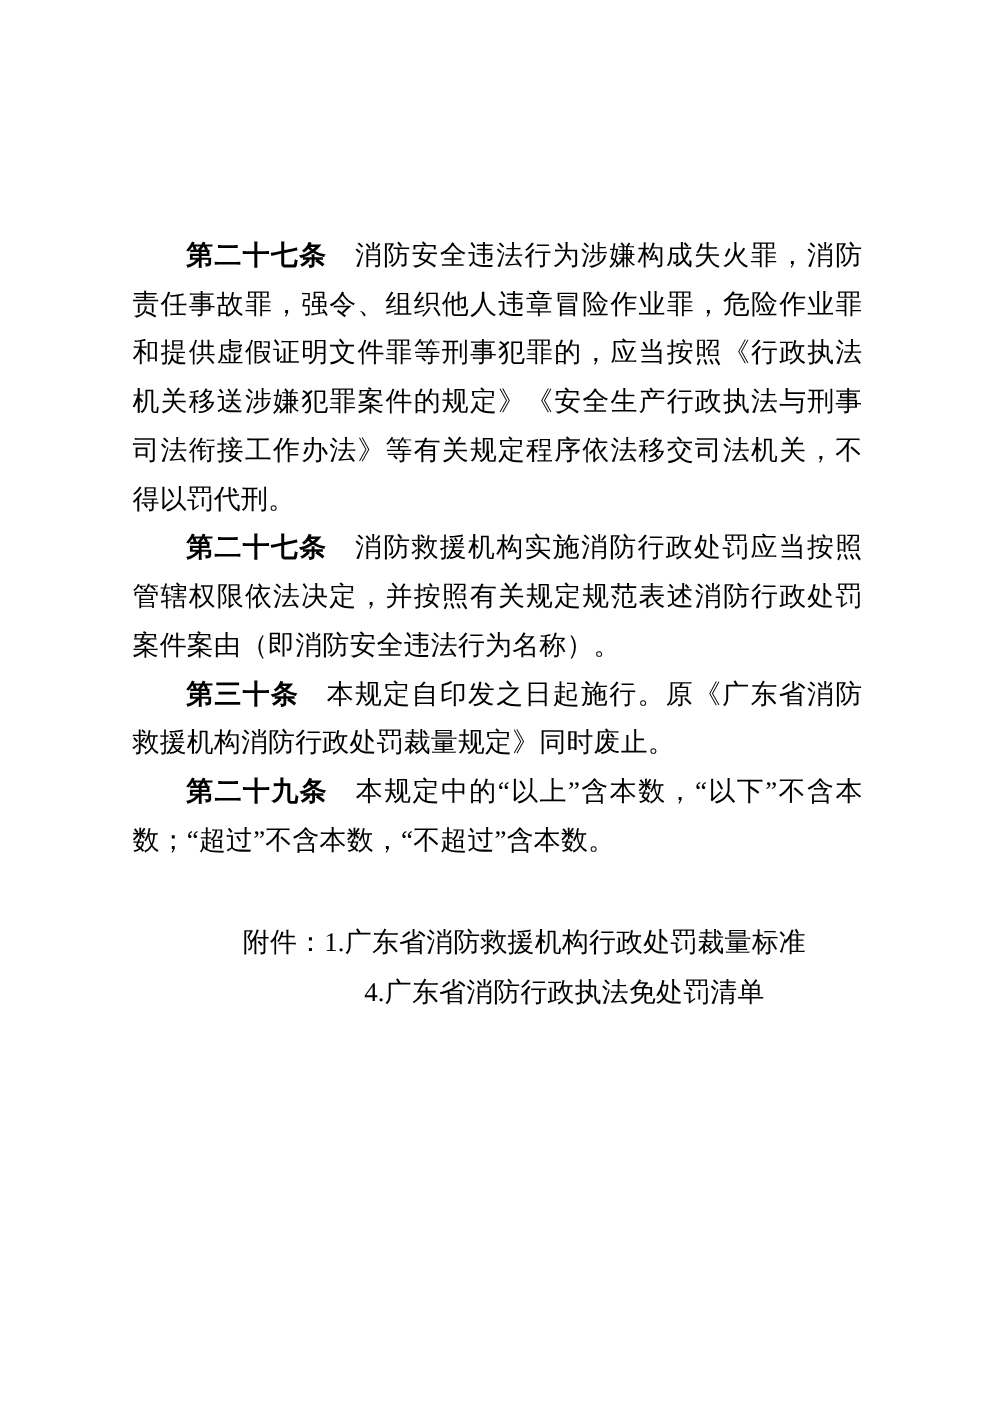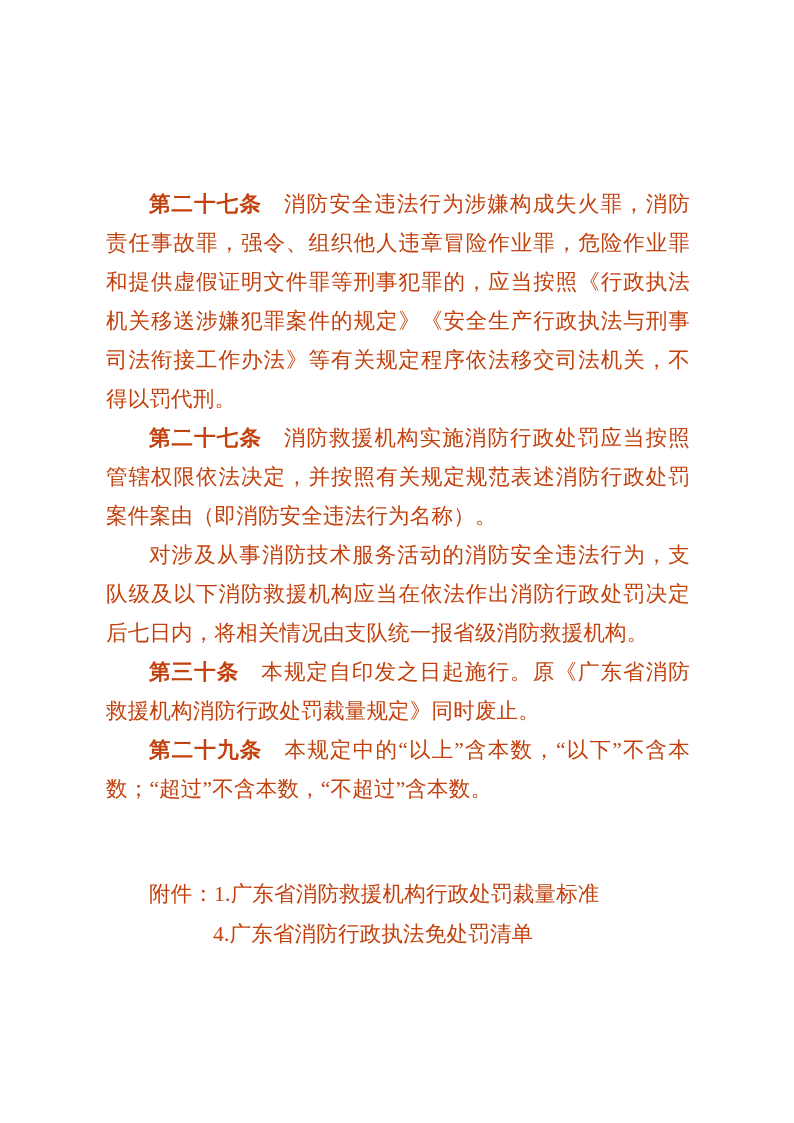--- a/index.html
+++ b/index.html
@@ -8,42 +8,43 @@
     background: #ffffff;
   }
   .page {
     position: relative;
     width: 794px;
     height: 1123px;
     margin: 0 auto;
     background: #ffffff;
     box-sizing: border-box;
     padding: 185px 104px 0 106px;
-    color: #c2410c;
+    color: #000000;
     font-family: "Liberation Serif", "DejaVu Serif", serif;
     overflow: hidden;
   }
   .para {
     margin: 0;
     font-size: 21.5px;
     line-height: 39px;
     text-align: justify;
     text-indent: 43px;
     letter-spacing: 0.2px;
   }
   .art-label {
     font-weight: bold;
     font-family: "Liberation Sans", "DejaVu Sans", sans-serif;
   }
   .label-gap {
     display: inline-block;
     width: 21px;
   }
   .attachments {
-    margin-top: 65px;
+    margin-top: 42px;
+    text-align: center;
   }
   .att-row {
     margin: 0;
     font-size: 21.5px;
     line-height: 40px;
     letter-spacing: 0.2px;
   }
   .att-row.first {
     padding-left: 43px;
   }
@@ -56,21 +57,20 @@
 </style>
 </head>
 <body>
 
 <div class="page">
 
   <p class="para"><span class="art-label">第二十七条</span><span class="label-gap"></span><span>消防安全违法行为涉嫌构成失火罪，消防责任事故罪，强令、组织他人违章冒险作业罪，危险作业罪和提供虚假证明文件罪等刑事犯罪的，应当按照《行政执法机关移送涉嫌犯罪案件的规定》《安全生产行政执法与刑事司法衔接工作办法》等有关规定程序依法移交司法机关，不得以罚代刑。</span></p>
 
   <p class="para"><span class="art-label">第二十七条</span><span class="label-gap"></span><span>消防救援机构实施消防行政处罚应当按照管辖权限依法决定，并按照有关规定规范表述消防行政处罚案件案由（即消防安全违法行为名称）。</span></p>
 
-  <p class="para"><span>对涉及从事消防技术服务活动的消防安全违法行为，支队级及以下消防救援机构应当在依法作出消防行政处罚决定后七日内，将相关情况由支队统一报省级消防救援机构。</span></p>
 
   <p class="para"><span class="art-label">第三十条</span><span class="label-gap"></span><span>本规定自印发之日起施行。原《广东省消防救援机构消防行政处罚裁量规定》同时废止。</span></p>
 
   <p class="para"><span class="art-label">第二十九条</span><span class="label-gap"></span><span>本规定中的“以上”含本数，“以下”不含本数；“超过”不含本数，“不超过”含本数。</span></p>
 
   <div class="attachments">
     <p class="att-row first"><span class="att-label">附件：</span><span>1.广东省消防救援机构行政处罚裁量标准</span></p>
     <p class="att-row rest"><span>4.广东省消防行政执法免处罚清单</span></p>
   </div>
 

